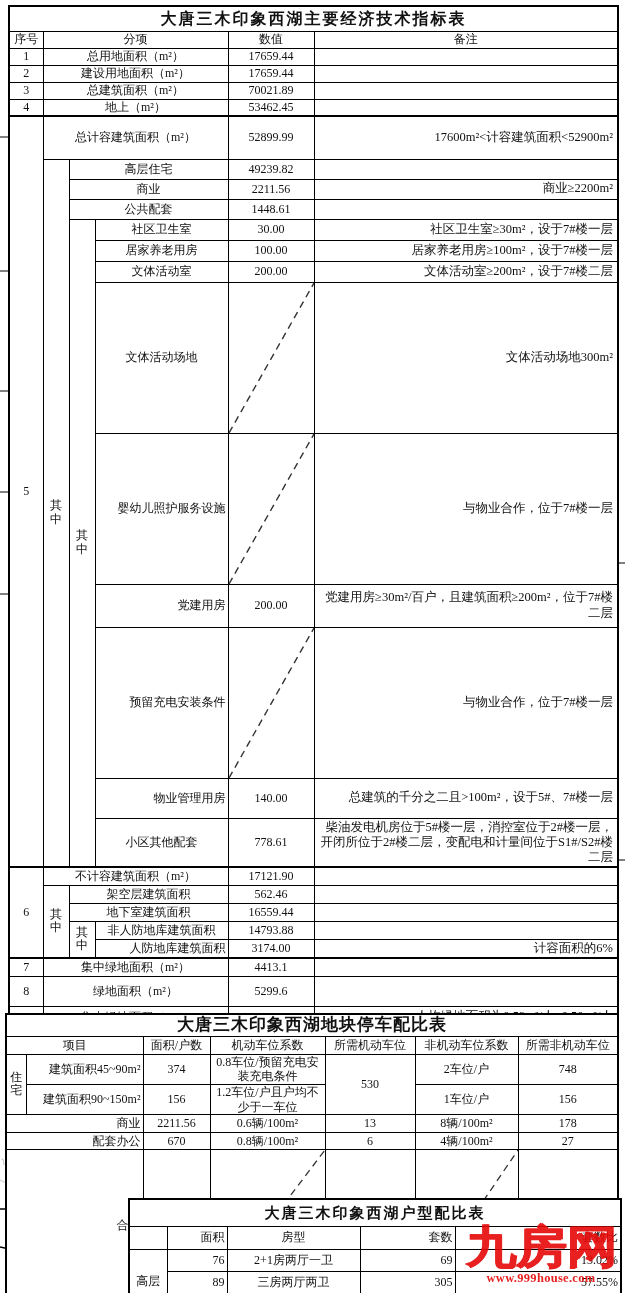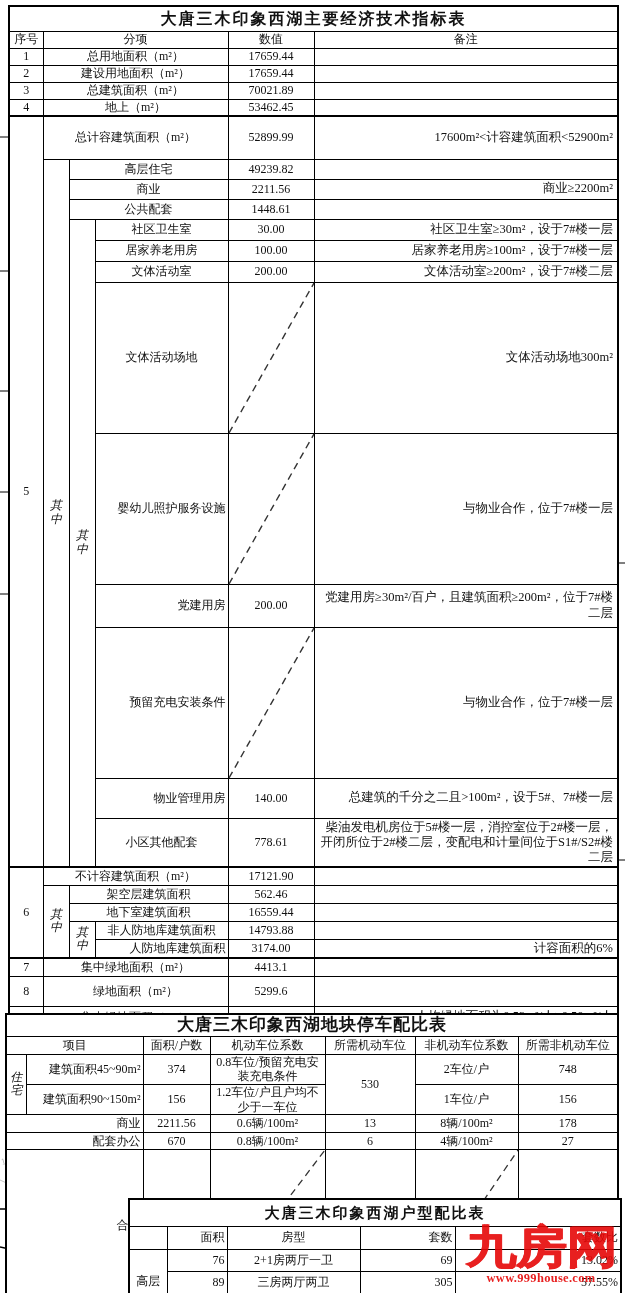--- a/index.html
+++ b/index.html
@@ -7,21 +7,21 @@
         font-family:"Liberation Serif","DejaVu Serif",serif;color:#111;}
   .cad{position:absolute;left:0;top:0;z-index:0;}
   table.tbl{position:absolute;border-collapse:collapse;table-layout:fixed;background:#fff;
             border:2px solid #000;z-index:1;}
   .tbl td{border:1px solid #000;font-size:12px;text-align:center;padding:0 2px;
           line-height:1.22;overflow:hidden;vertical-align:middle;}
   td.ttl{font-size:16px;font-weight:bold;letter-spacing:2px;}
   td.ttl2{font-size:17px;font-weight:bold;letter-spacing:1px;}
   td.rm{text-align:right;padding:1px 4px;font-size:12.5px;}
   td.lft{text-align:right;padding-left:4px;}
-  td.vz{word-break:break-all;line-height:1.15;padding:0 1px;font-style:italic;}
+  td.vz{word-break:break-all;line-height:1.15;padding:0 1px;}
   tr.sec>td{border-top:2px solid #000;}
   td.slashcell{position:relative;padding:0;}
   svg.slash{display:block;width:100%;height:100%;}
   .wm{position:absolute;left:460px;top:1224px;width:162px;z-index:5;color:#e60808;
       opacity:.9;text-align:center;}
   .wm-brand{font-size:45px;font-weight:bold;line-height:1.05;white-space:nowrap;
             transform:scaleX(1.12);transform-origin:center;
             text-shadow:1.5px 0 0 currentColor,0 1px 0 currentColor;}
   .wm-site{font-size:12.5px;font-weight:bold;margin-top:0;letter-spacing:.3px;}
 </style>

